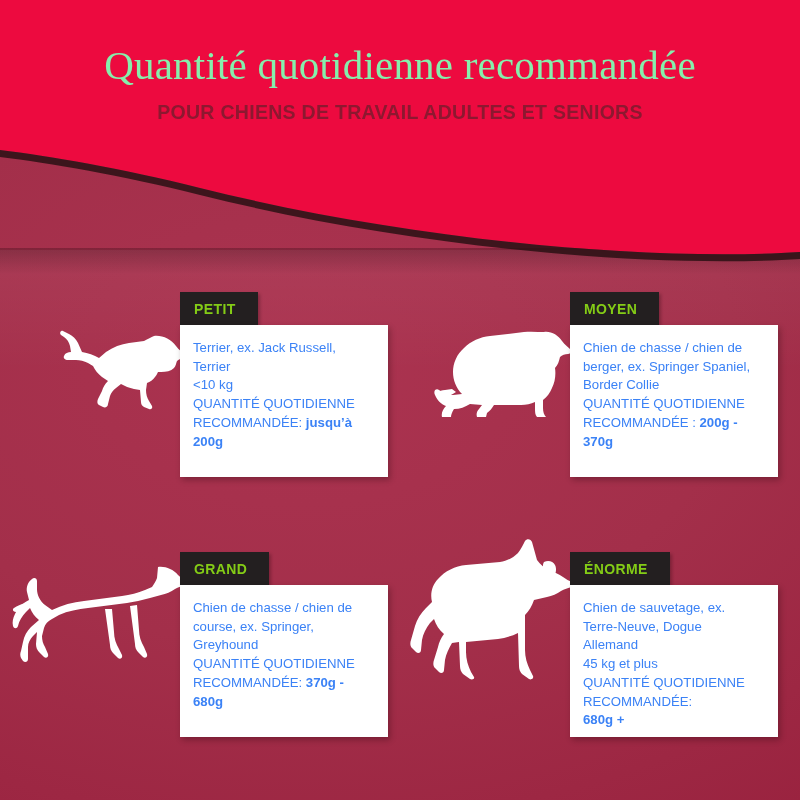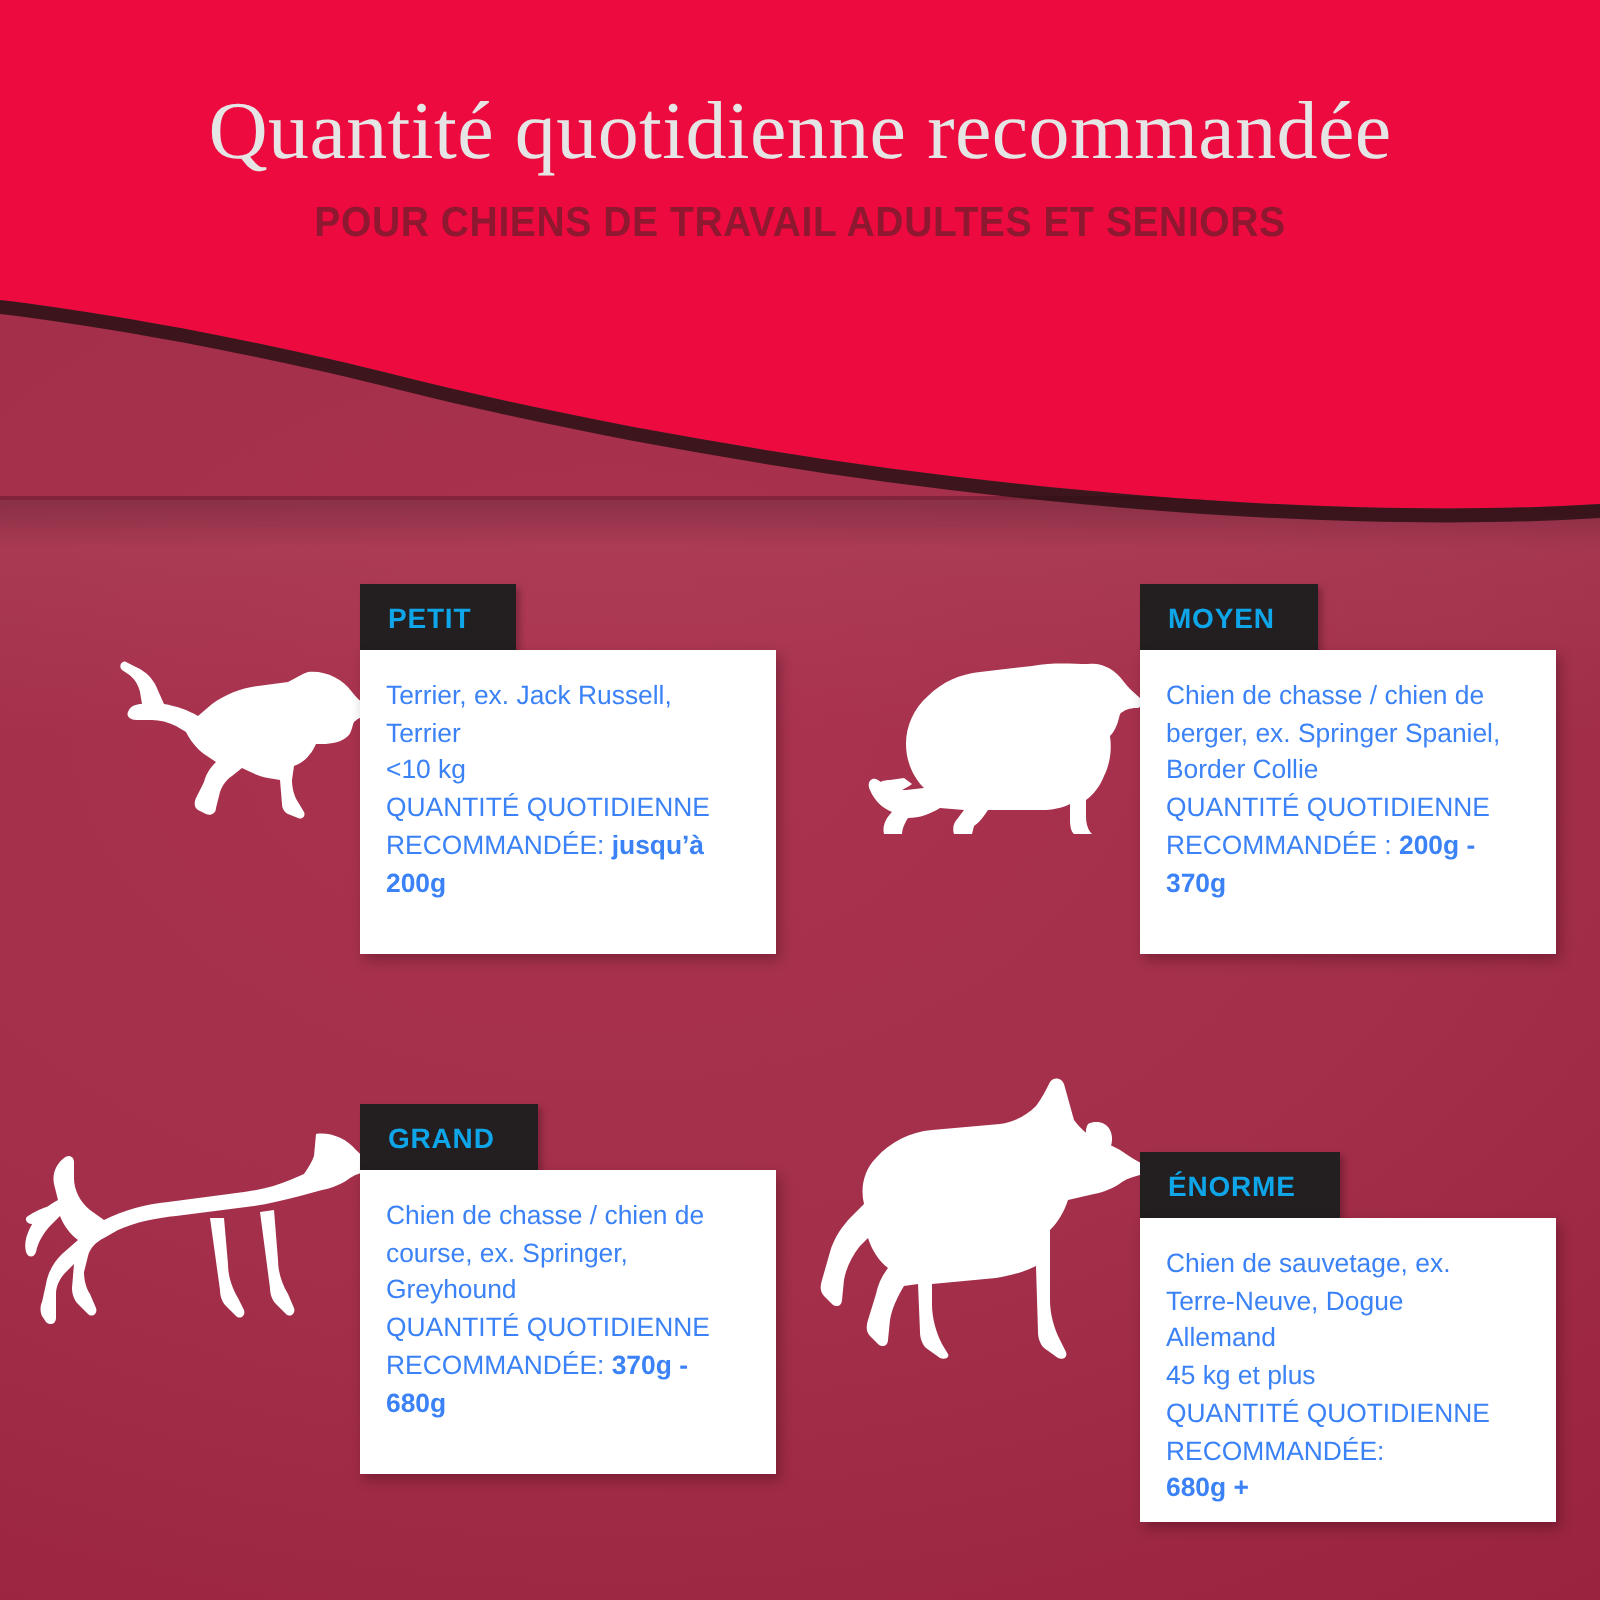--- a/index.html
+++ b/index.html
@@ -63,21 +63,21 @@
     width: 800px;
     text-align: center;
   }
   .title {
     margin: 0;
     padding-top: 44px;
     font-family: "Liberation Serif", "DejaVu Serif", serif;
     font-size: 41px;
     line-height: 1.06;
     font-weight: 400;
-    color: #e5e5e5;
+    color: #86efac;
     letter-spacing: 0.2px;
   }
   .subtitle {
     margin: 0;
     padding-top: 13px;
     font-family: "Liberation Sans", sans-serif;
     font-size: 21px;
     font-weight: bold;
     letter-spacing: 0.3px;
     color: #8d1830;
@@ -87,21 +87,21 @@
 
   
   .card {
     position: absolute;
     width: 208px;
   }
   .card-tab {
     position: relative;
     display: inline-block;
     background: #231f20;
-    color: #0ea5e9;
+    color: #84cc16;
     font-size: 14px;
     font-weight: bold;
     letter-spacing: 0.4px;
     padding: 9px 22px 8px 14px;
     min-width: 76px;
     box-sizing: border-box;
     box-shadow: 2px 2px 3px rgba(30,0,10,0.28);
   }
   .card-body {
     position: relative;
@@ -113,21 +113,21 @@
     line-height: 1.42;
     box-shadow: 2px 3px 6px rgba(30,0,10,0.30);
   }
   .card-body .line { display: block; }
   .card-body .rec-label { }
   .card-body .amount { font-weight: bold; }
 
   .card-petit  { left: 180px; top: 292px; }
   .card-moyen  { left: 570px; top: 292px; }
   .card-grand  { left: 180px; top: 552px; }
-  .card-enorme { left: 570px; top: 576px; }
+  .card-enorme { left: 570px; top: 552px; }
 
   .card-petit  .card-body { height: 152px; }
   .card-moyen  .card-body { height: 152px; }
   .card-grand  .card-body { height: 152px; }
   .card-enorme .card-body { height: 152px; }
 
   
   .dog {
     position: absolute;
     pointer-events: none;

